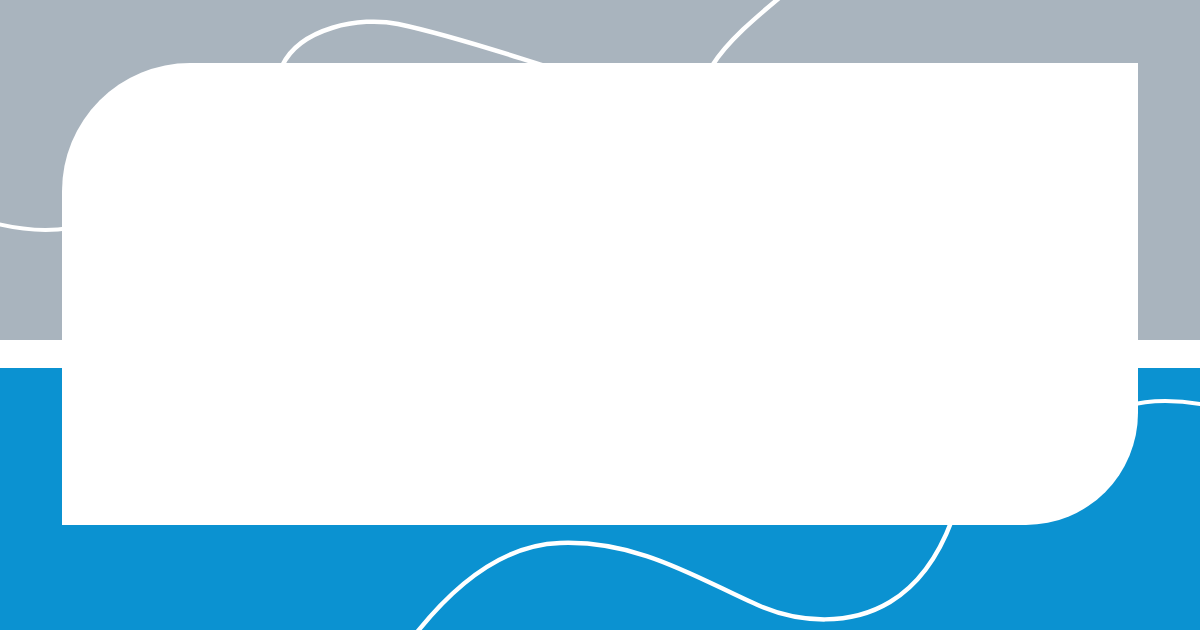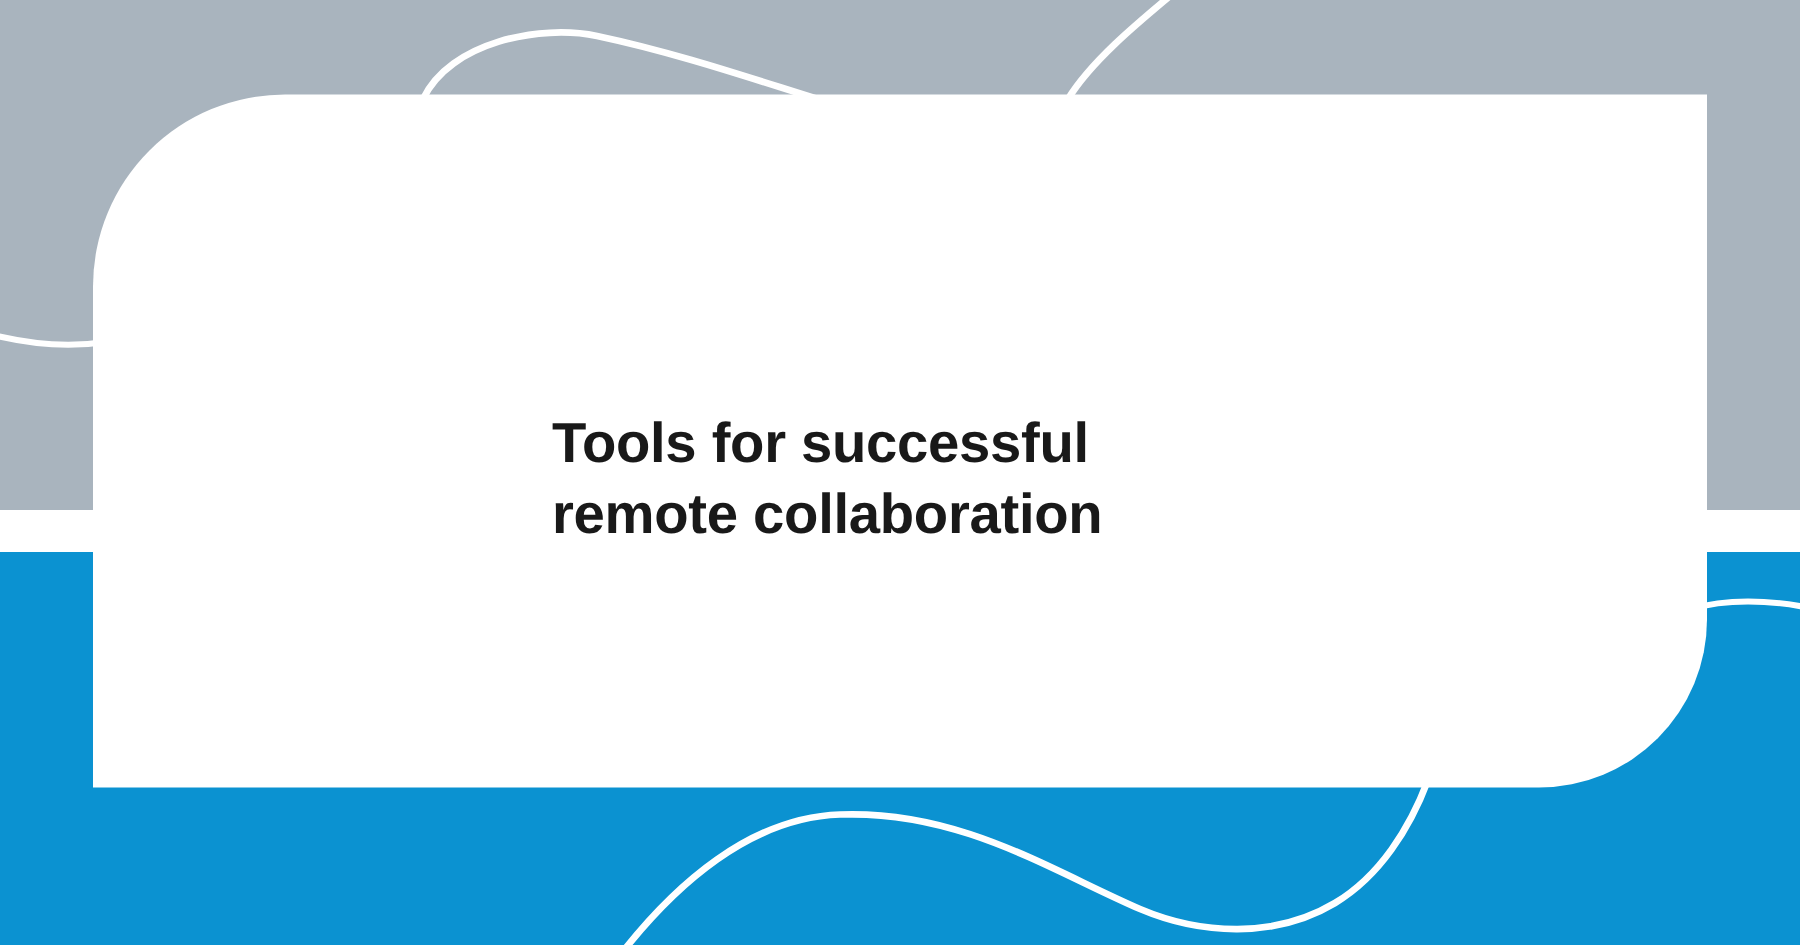--- a/index.html
+++ b/index.html
@@ -95,16 +95,14 @@
   <div id="card" style="background: rgb(255, 255, 255);"></div>
 
   <svg class="deco-layer" id="deco-front" viewBox="0 0 1200 630" preserveAspectRatio="none">
 
     <path id="sq-wave" d="M 414 636 C 450 590, 500 545, 560 543 C 640 540, 700 580, 760 606
              C 800 623, 850 626, 890 602 C 920 584, 940 552, 952 520" fill="none" stroke="#FFFFFF" stroke-width="4.5" stroke-linecap="round"></path>
 
     <path id="sq-right" d="M 1128 406 C 1150 399, 1180 400, 1205 405" fill="none" stroke="#FFFFFF" stroke-width="4" stroke-linecap="round"></path>
   </svg>
 
-  <h1 id="headline" style="color: rgb(25, 25, 25);">Tools for successful
-remote collaboration</h1>
 
 </div>
 
 </body></html>

